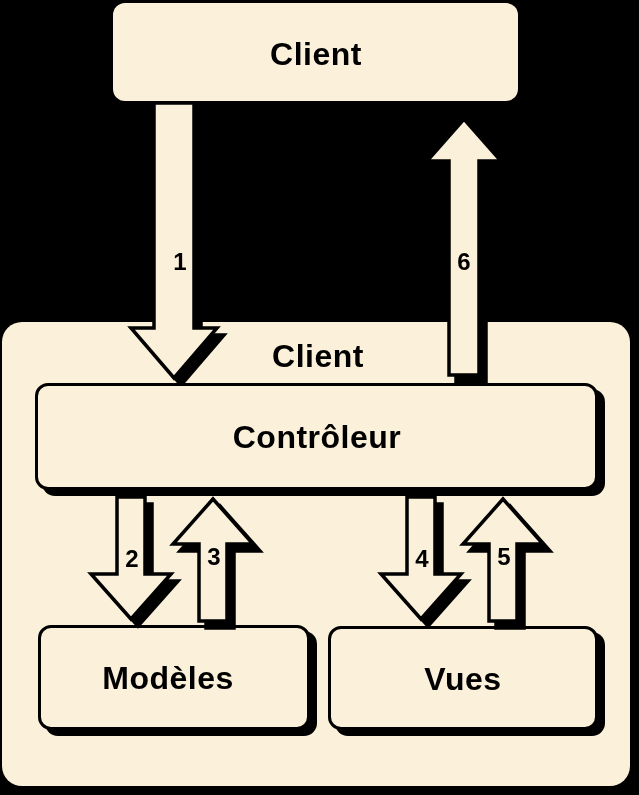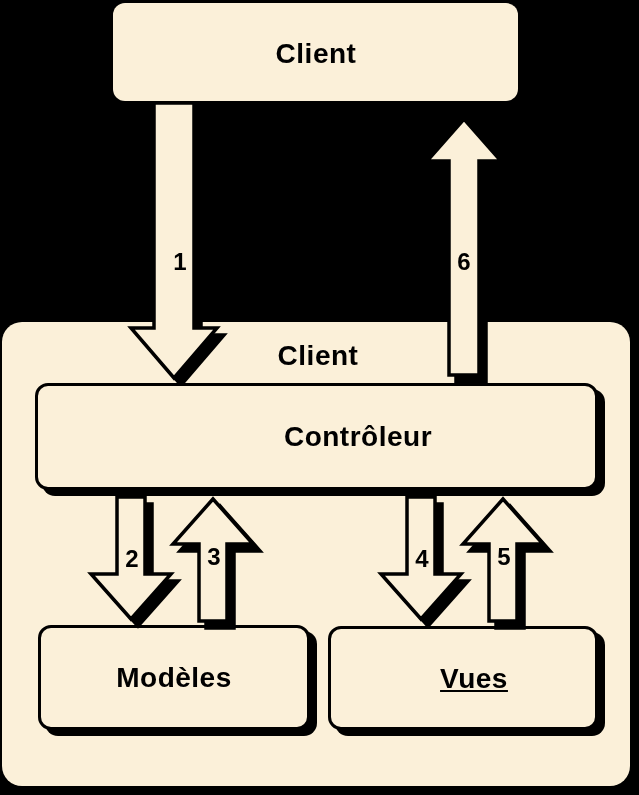--- a/index.html
+++ b/index.html
@@ -28,21 +28,21 @@
     border-radius: 20px;
   }
   .box.framed {
     border: 3.5px solid var(--line, #000000);
     border-radius: 13px;
     box-shadow: 7px 6px 0 var(--line, #000000);
   }
   .node-label {
     position: absolute;
     transform: translate(-50%, -50%);
-    font-size: 28px;
+    font-size: 32px;
     font-weight: 700;
     letter-spacing: 0.5px;
     color: var(--line, #000000);
     white-space: nowrap;
     user-select: none;
   }
   .num-label {
     position: absolute;
     transform: translate(-50%, -50%);
     font-size: 24px;
@@ -108,23 +108,23 @@
     <polygon class="body" points="28,2 56,2 56,79 82,79 42,124 2,79 28,79"></polygon>
   </svg>
 
   <svg class="arrow" style="left:461px; top:497px;" width="92" height="134" viewBox="0 0 92 134">
     <polygon class="shadow" transform="translate(7,7)" points="42,2 82,47 56,47 56,124 28,124 28,47 2,47"></polygon>
     <polygon class="body" points="42,2 82,47 56,47 56,124 28,124 28,47 2,47"></polygon>
   </svg>
 
   <span class="node-label" style="left:316px; top:54px;">Client</span>
   <span class="node-label" style="left:318px; top:356px;">Client</span>
-  <span class="node-label" style="left:317px; top:437px;margin-left:41px;">Contrôleur</span>
-  <span class="node-label" style="left:174px; top:678px;">Modèles</span>
-  <span class="node-label" style="left:474px; top:679px;text-decoration:underline;">Vues</span>
+  <span class="node-label" style="left:317px; top:437px;">Contrôleur</span>
+  <span class="node-label" style="left:168px; top:678px;">Modèles</span>
+  <span class="node-label" style="left:463px; top:679px;">Vues</span>
 
   <span class="num-label" style="left:180px; top:262px;">1</span>
   <span class="num-label" style="left:132px; top:559px;">2</span>
   <span class="num-label" style="left:214px; top:557px;">3</span>
   <span class="num-label" style="left:422px; top:559px;">4</span>
   <span class="num-label" style="left:504px; top:557px;">5</span>
   <span class="num-label" style="left:464px; top:262px;">6</span>
 
 </div>
 

